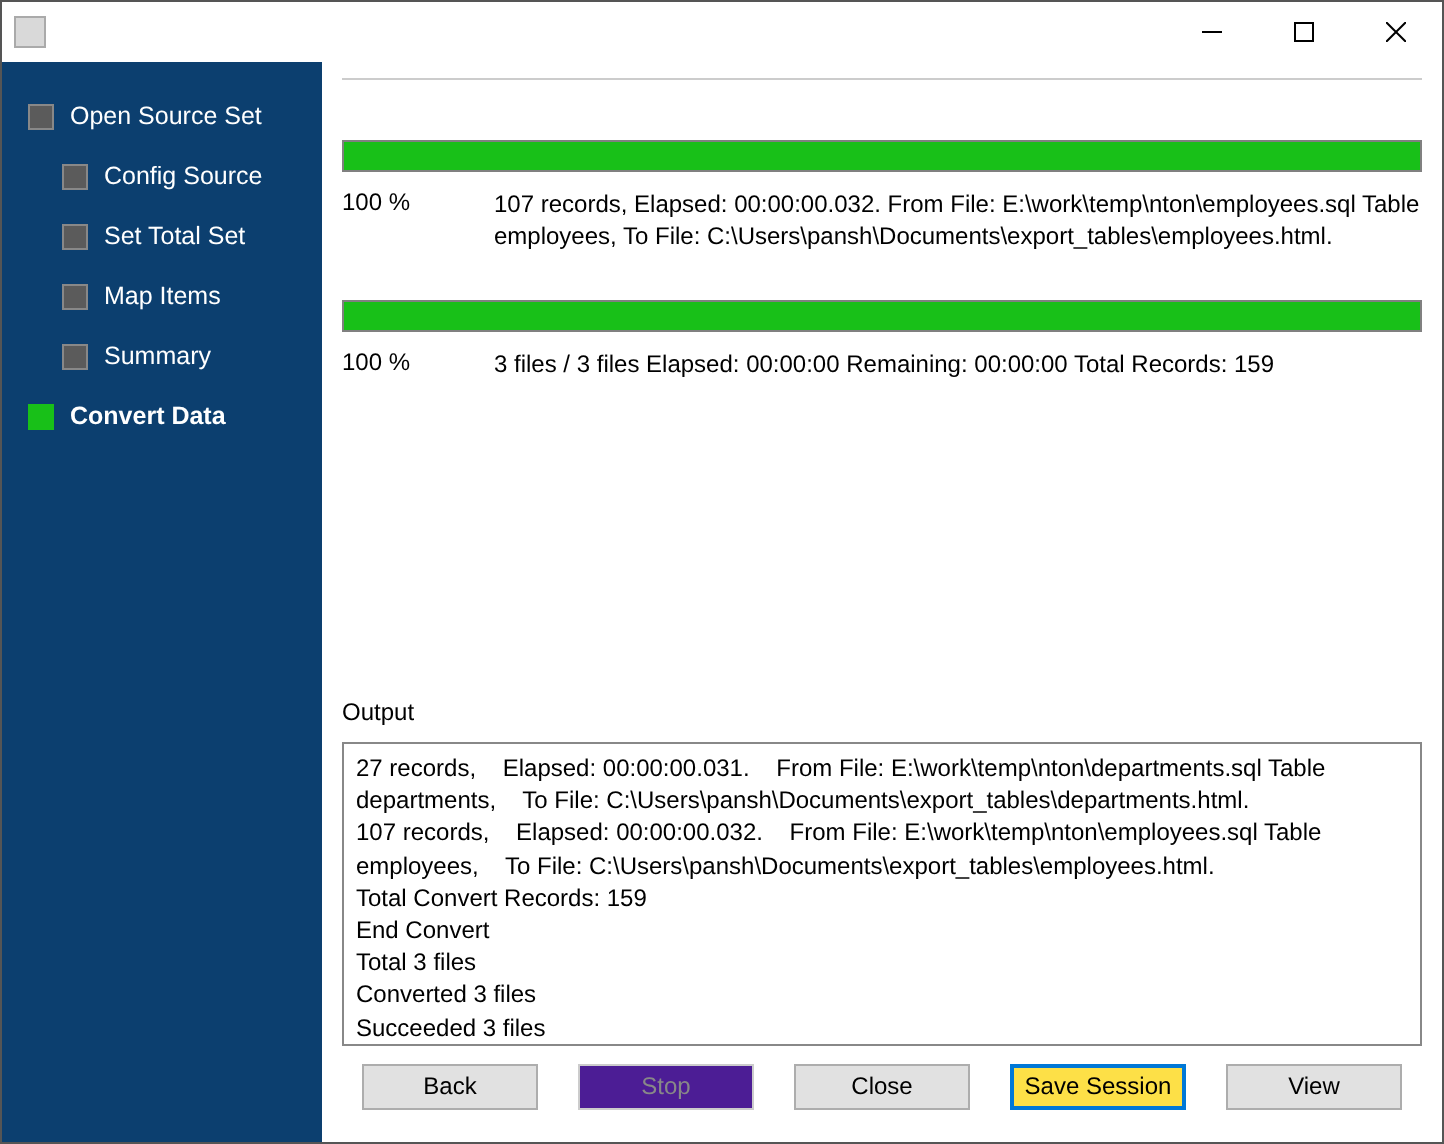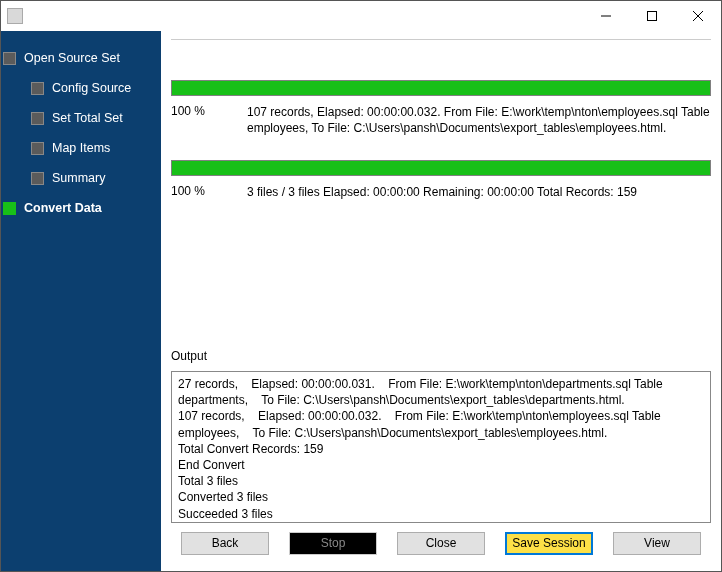--- a/index.html
+++ b/index.html
@@ -5,40 +5,40 @@
 * { box-sizing: border-box; margin: 0; padding: 0; }
 body { font-family: "Segoe UI", Tahoma, sans-serif; font-size: 12px; background: #fff; }
 .window { width: 722px; height: 572px; border: 1px solid #555; display: flex; flex-direction: column; }
 .titlebar { height: 30px; display: flex; align-items: center; justify-content: space-between; background: #fff; padding-left: 6px; }
 .titlebar .icon { width: 16px; height: 16px; background: #d9d9d9; border: 1px solid #aaa; }
 .titlebar .controls { display: flex; }
 .titlebar .ctrl { width: 46px; height: 30px; display: flex; align-items: center; justify-content: center; font-size: 13px; }
 .titlebar .ctrl svg { width: 10px; height: 10px; }
 .body { flex: 1; display: flex; min-height: 0; }
 .sidebar { width: 160px; background: #0c3f6f; color: #fff; padding-top: 12px; font-size: 12.5px; }
-.side-item { display: flex; align-items: center; height: 30px; padding-left: 2px; cursor: pointer; }
+.side-item { display: flex; align-items: center; height: 30px; padding-left: 13px; cursor: pointer; }
 .side-item.indent { padding-left: 30px; }
 .side-item .sq { width: 13px; height: 13px; background: #5b5b5b; border: 1px solid #888; margin-right: 8px; flex-shrink: 0; }
 .side-item.active .sq { background: #18c018; border-color: #18c018; }
 .side-item.active { font-weight: bold; }
 .main { flex: 1; display: flex; flex-direction: column; padding: 8px 10px 8px 10px; min-width: 0; }
-.content { flex: 1; border-top: 1px solid #ccc; padding-top: 16px; display: flex; flex-direction: column; gap: 8px; min-height: 0; }
+.content { flex: 1; border-top: 1px solid #ccc; padding-top: 6px; display: flex; flex-direction: column; gap: 8px; min-height: 0; }
 .pbar { height: 16px; background: #18c018; border: 0.5px solid #808080; }
 .row { display: flex; gap: 16px; font-size: 12px; color: #000; }
 .row .pct { width: 60px; }
 .row .rest { flex: 1; line-height: 1.35; }
 .spacer { flex: 1; }
 .out-label { font-size: 12px; margin-top: 13px; }
 .output { border: 1px solid #888; padding: 4px 6px; height: 152px; overflow-y: auto; font-size: 12px; line-height: 1.35; white-space: pre-wrap; position: relative; }
 .output::-webkit-scrollbar { width: 16px; }
 .output::-webkit-scrollbar-track { background: #f0f0f0; }
 .output::-webkit-scrollbar-thumb { background: #c0c0c0; }
 .buttons { height: 40px; display: flex; align-items: center; justify-content: center; gap: 20px; }
 .btn { width: 88px; height: 23px; border: 1px solid #adadad; background: #e1e1e1; font-size: 12px; cursor: pointer; display: flex; align-items: center; justify-content: center; text-align: center; }
-.btn.disabled { color: #888; background: #000000; border-color: #ccc; cursor: default; }
+.btn.disabled { color: #888; background: #4c1d95; border-color: #ccc; cursor: default; }
 .btn.primary { border: 2px solid #0078d7; background: #fde047; }
 </style>
 </head>
 <body>
 
 <div class="window">
 
   <div class="titlebar">
     <div class="icon"></div>
     <div class="controls">

